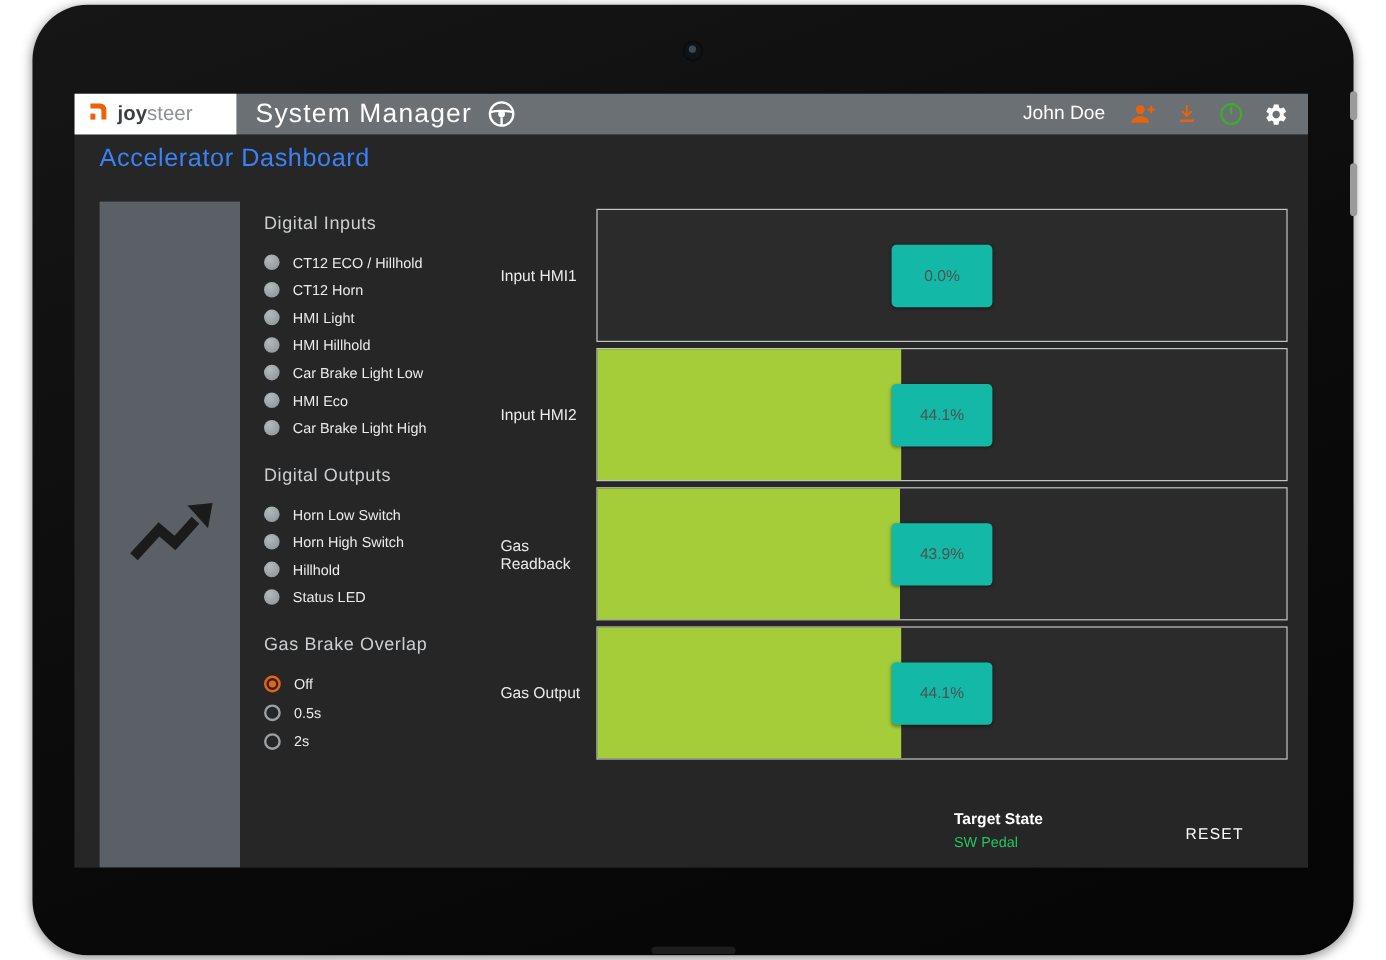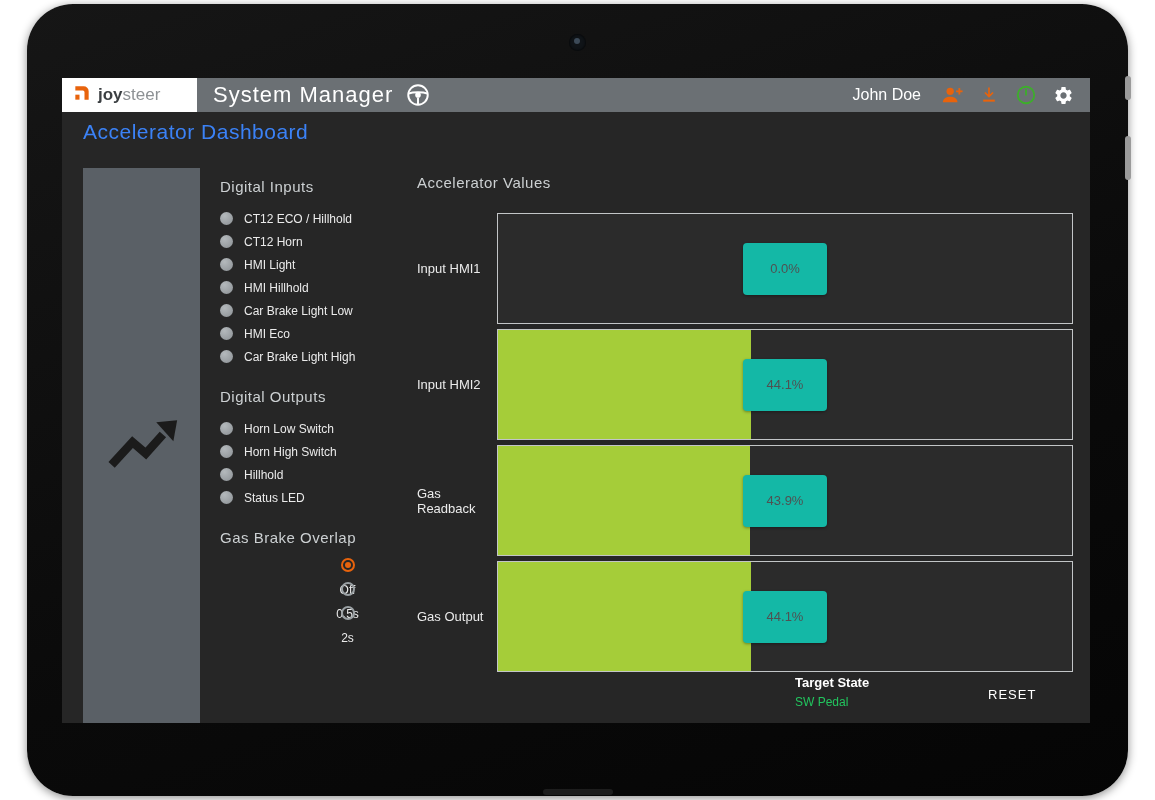--- a/index.html
+++ b/index.html
@@ -80,21 +80,21 @@
     margin-bottom:12px;
   }
   .section { margin-bottom:20px; }
   .led-row { display:flex; align-items:center; gap:11px; height:23px; }
   .led {
     width:13px; height:13px; border-radius:50%;
     background:radial-gradient(circle at 35% 30%, #b4b9bc, #8b9094);
     flex:0 0 13px;
   }
   .item-label { color:#ebebeb; font-size:12px; }
-  .radio-row { display:flex; align-items:center; gap:11px; height:24px; cursor:pointer;flex-direction:column; }
+  .radio-row { display:flex; align-items:center; gap:11px; height:24px; cursor:pointer; }
   .radio {
     width:14px; height:14px; border-radius:50%;
     border:2px solid #9aa0a3; position:relative; flex:0 0 14px;
   }
   .radio.checked { border-color:#E8630C; }
   .radio.checked::after {
     content:""; position:absolute; left:2px; top:2px; width:6px; height:6px;
     border-radius:50%; background:#E8630C;
   }
 
@@ -267,21 +267,20 @@
           <span class="item-label">0.5s</span>
         </div>
         <div class="radio-row">
           <span class="radio"></span>
           <span class="item-label">2s</span>
         </div>
       </div>
     </div>
 
     <div class="values">
-      <div class="section-title">Accelerator Values</div>
 
       <div class="bar-row">
         <div class="bar-label">Input HMI1</div>
         <div class="bar-box">
           <div class="bar-fill" style="width: 0%;"></div>
           <div class="bar-value">0.0%</div>
         </div>
       </div>
 
       <div class="bar-row">

